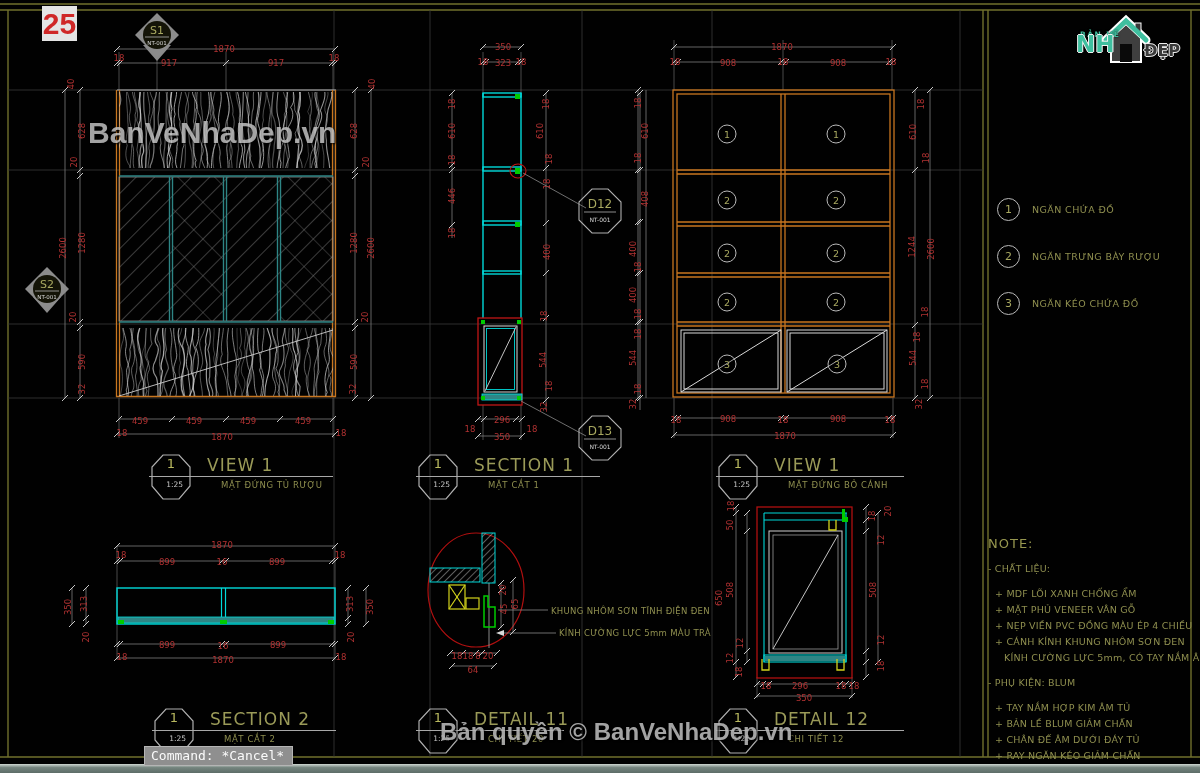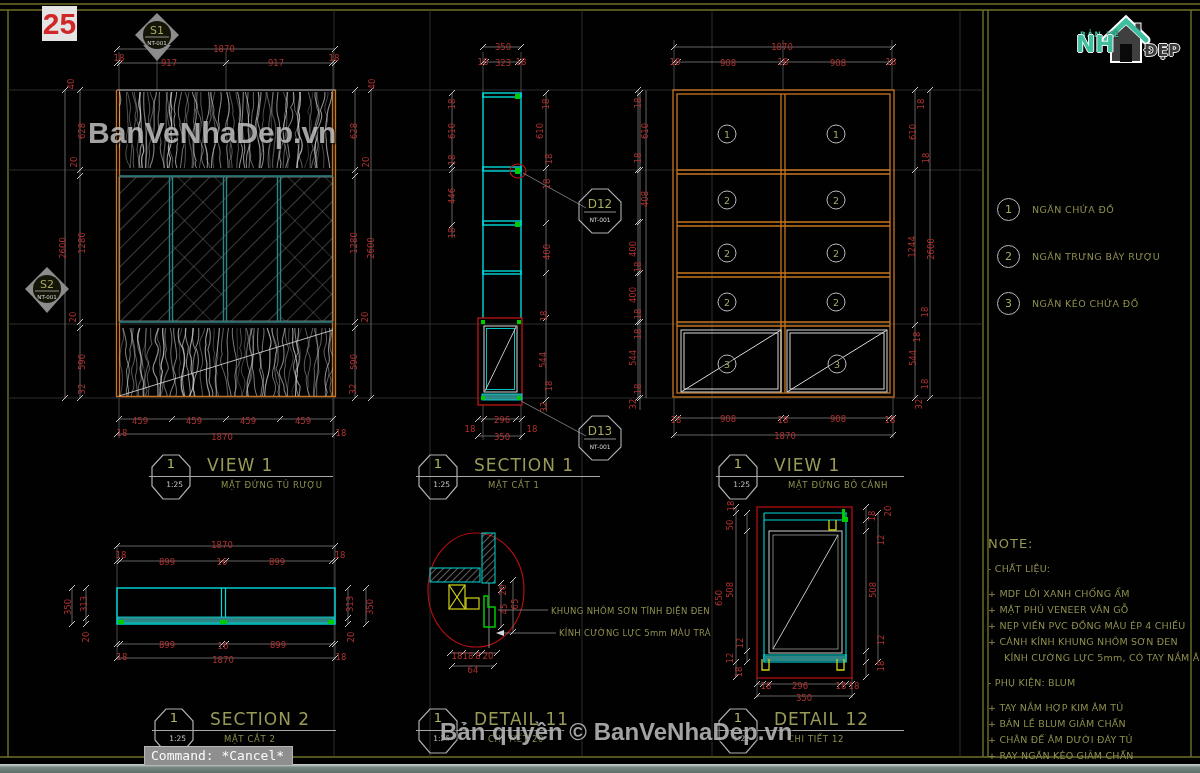--- a/index.html
+++ b/index.html
@@ -20,21 +20,21 @@
   .tb-sub{position:absolute;left:72px;top:27px;color:#8f8f4f;font-size:8.5px;letter-spacing:.6px;}
   .tb-line{position:absolute;top:23px;height:0;border-top:1.6px solid #a8a8a8;}
   .callout{position:absolute;z-index:2;transform:translate(-50%,-50%);}
   .legend-item{position:absolute;z-index:2;display:flex;align-items:center;gap:12px;}
   .legend-circle{width:21px;height:21px;border:1.4px solid #b9b9b9;border-radius:50%;color:#a8a860;
         font-size:11px;display:flex;align-items:center;justify-content:center;flex:0 0 auto;}
   .legend-label{color:#8f8f4f;font-size:9.5px;letter-spacing:.4px;white-space:nowrap;}
   #note{position:absolute;left:988px;top:536px;width:200px;z-index:2;color:#8f8f4f;}
   #note .note-title{font-size:13px;letter-spacing:1px;margin-bottom:10px;color:#97974f;}
   #note .nl{font-size:9.5px;line-height:16px;white-space:nowrap;letter-spacing:.2px;}
-  #note .i1{} #note .i2{margin-left:16px;}
+  #note .i1{margin-left:7px;} #note .i2{margin-left:16px;}
   #note .gap{margin-top:9px;}
   #pagebox{position:absolute;left:42px;top:6px;width:35px;height:35px;background:#e4e4e4;z-index:6;
         display:flex;align-items:center;justify-content:center;color:#cf2727;font-size:30px;
         font-weight:bold;font-family:"Liberation Sans",sans-serif;}
   #wm-center{position:absolute;left:88px;top:116px;z-index:5;color:#c0c0c0;opacity:.85;
         font-size:30px;font-weight:bold;font-family:"Liberation Sans",sans-serif;
         text-shadow:1px 1px 2px #000;}
   #wm-bottom{position:absolute;left:440px;top:718px;z-index:5;color:#b5b5b5;opacity:.9;
         font-size:24px;font-weight:bold;font-family:"Liberation Sans",sans-serif;
         text-shadow:1px 1px 2px #000;}

